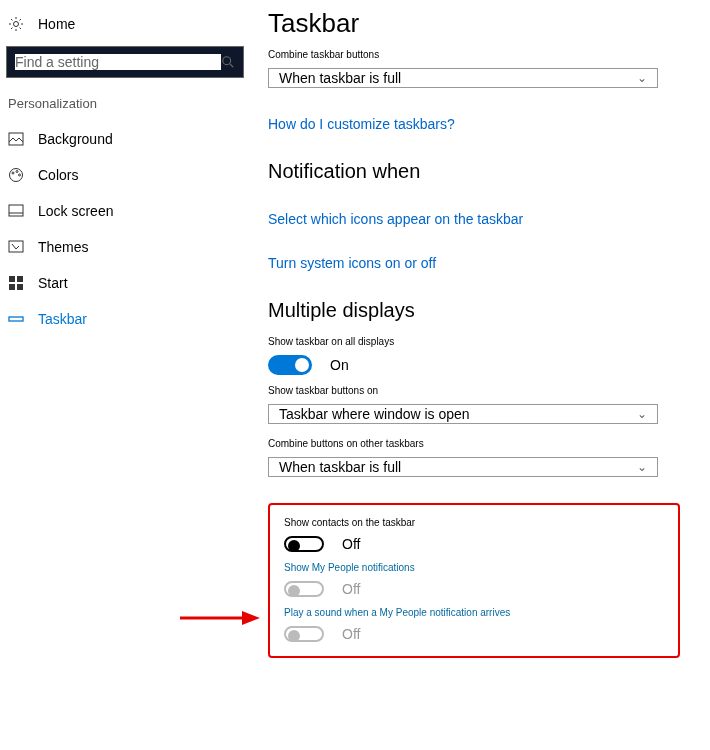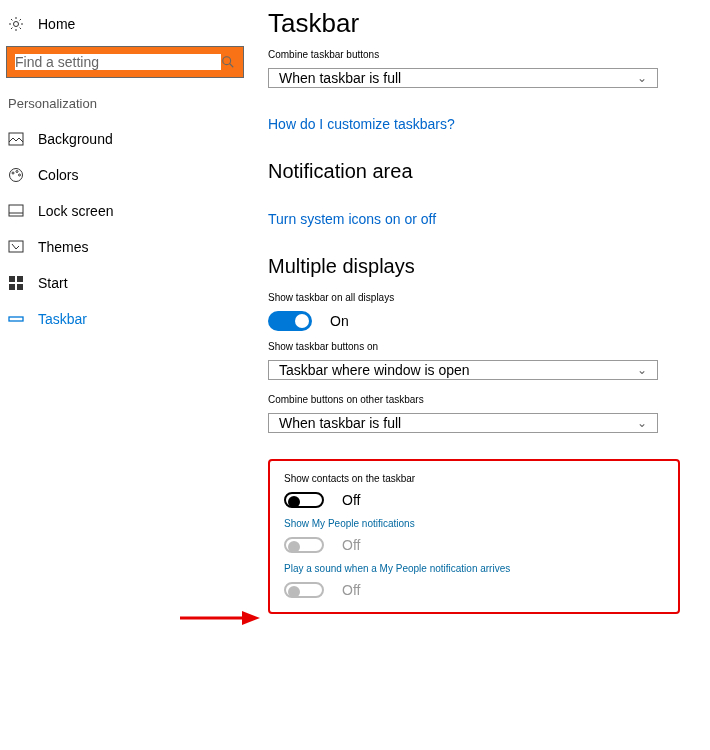--- a/index.html
+++ b/index.html
@@ -27,21 +27,21 @@
       cursor: pointer;
     }
     .home-row .icon { width: 16px; display: flex; }
     .search-box {
       margin: 6px 6px 14px 6px;
       border: 1px solid #666;
       height: 32px;
       display: flex;
       align-items: center;
       padding: 0 8px;
-      background: #f97316;
+      background: #0f172a;
     }
     .search-box input {
       flex: 1;
       border: none;
       outline: none;
       font-size: 14px;
       font-family: inherit;
       color: #333;
     }
     .search-box input::placeholder { color: #666; }
@@ -211,21 +211,22 @@
   <div class="block">
     <div class="setting-label">Combine taskbar buttons</div>
     <div class="dropdown">
       <span>When taskbar is full</span>
       <span class="chev">⌄</span>
     </div>
   </div>
 
   <a class="link">How do I customize taskbars?</a>
 
-  <h2>Notification area</h2>
+  <h2>Notification when</h2>
+  <a class="link">Select which icons appear on the taskbar</a>
   <a class="link">Turn system icons on or off</a>
 
   <h2>Multiple displays</h2>
   <div class="setting-label">Show taskbar on all displays</div>
   <div class="toggle-row">
     <div class="toggle on"></div>
     <span class="toggle-label">On</span>
   </div>
 
   <div class="block">

